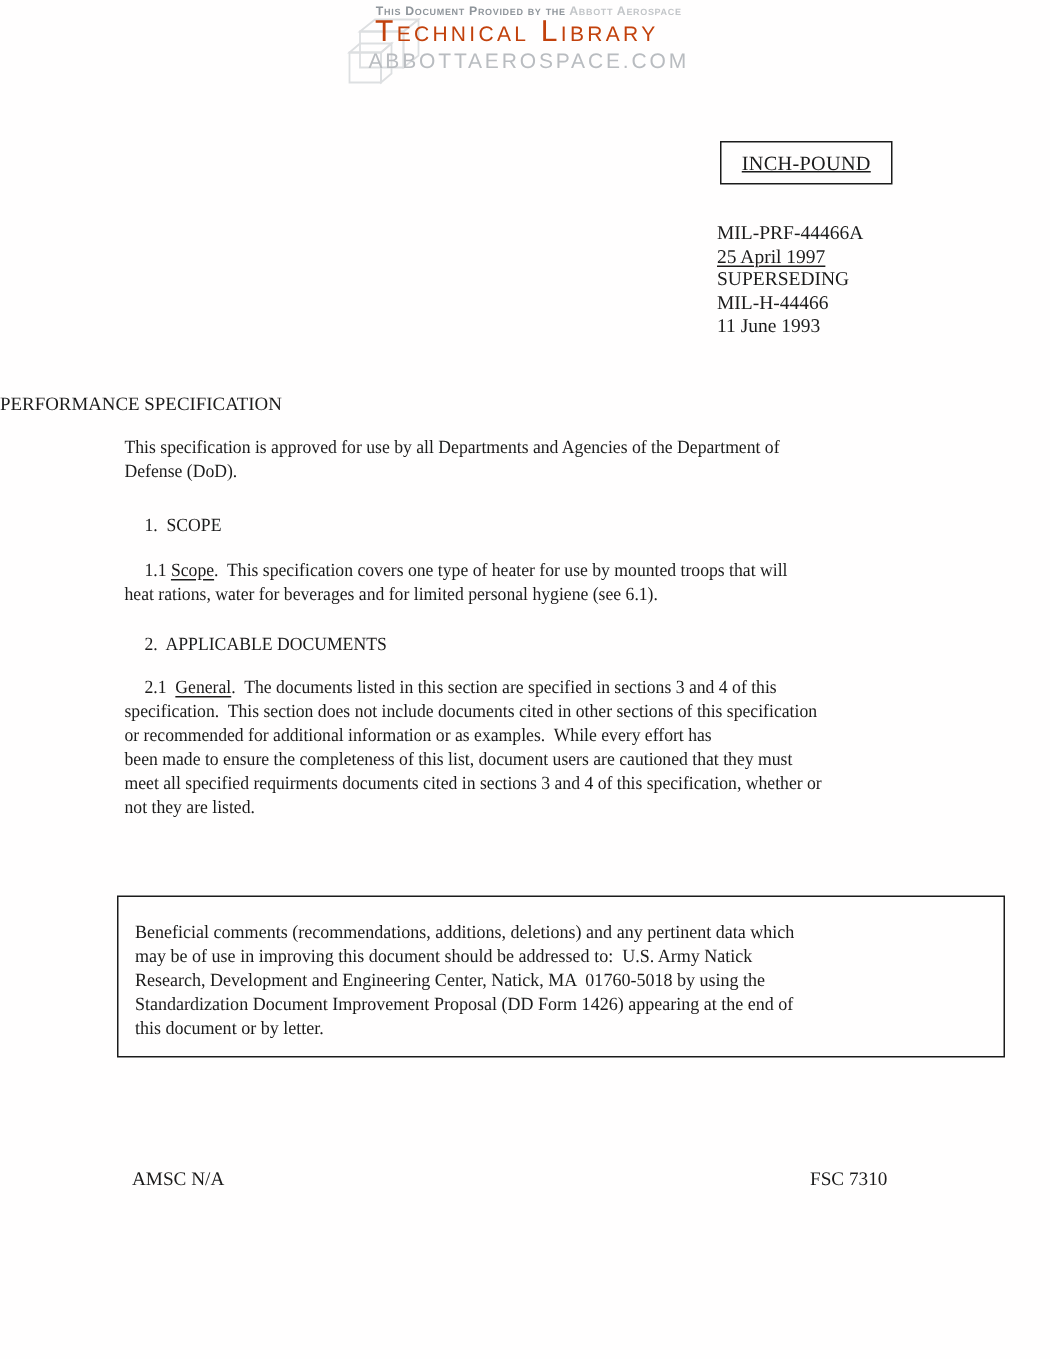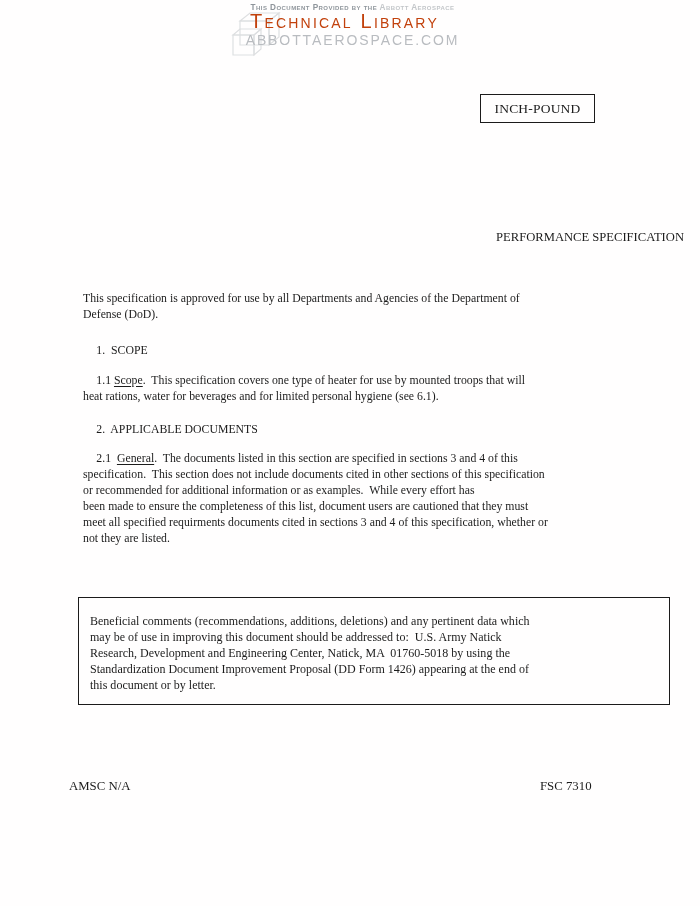--- a/index.html
+++ b/index.html
@@ -38,34 +38,34 @@
     text-transform: uppercase;
     font-size: 14px; letter-spacing: 1.9px;
     color: #b9bcc0; text-align: center; margin-top: 1px;
   }
 
   
   .stamp-box {
     position: absolute; left: 480px; top: 94px; width: 115px; height: 29px;
     border: 1.5px solid #1b1b1b; box-sizing: border-box;
     display: flex; align-items: center; justify-content: center;
-    font-size: 13.5px; letter-spacing: 0.2px;
+    font-size: 13.5px; letter-spacing: 0.2px; text-decoration: underline;
   }
 
   
   .doc-id {
     position: absolute; left: 478px; top: 147px;
     font-size: 13px; line-height: 15.5px; white-space: nowrap;
   }
   .u { text-decoration: underline; text-underline-offset: 2px; }
 
   
   .title {
-    position: absolute; left: 0; width: 684px; text-align: right;
-    font-size: 12.6px; white-space: pre-wrap;
+    position: absolute; left: 0; width: 684px; text-align: left;
+    font-size: 12.6px; white-space: pre-wrap; margin-top: 32px;
   }
   .title1 { top: 230px; }
   .title2 { top: 259px; }
 
   
   .copy {
     position: absolute; left: 83px; width: 585px;
     font-size: 12.4px; line-height: 16px;
     white-space: pre-wrap;
     transform: scaleX(0.95); transform-origin: 0 0;
@@ -82,21 +82,21 @@
     position: absolute; left: 78px; top: 597px; width: 592px;
     border: 1.5px solid #1b1b1b; box-sizing: border-box;
     padding: 15px 11px 11px 11px;
   }
   .comment-text {
     font-size: 12.4px; line-height: 16px; white-space: pre-wrap;
     transform: scaleX(0.97); transform-origin: 0 0;
   }
 
   
-  .footer-amsc { position: absolute; left: 69px; top: 779px; font-size: 12.8px; }
+  .footer-amsc { position: absolute; left: 88px; top: 779px; font-size: 12.8px; }
   .footer-fsc  { position: absolute; left: 540px; top: 779px; font-size: 12.8px; }
 </style>
 </head>
 <body>
 
 <div class="page">
 
   <div class="logo">
     <svg class="logo-cubes" width="66" height="52" viewBox="0 0 66 52" fill="none" stroke="#dadcde" stroke-width="1.2">
       <path d="M10,13 L20,5 L49,5 L39,13 Z"></path>
@@ -108,20 +108,27 @@
     </svg>
     <div class="logo-l1"><span>This Document Provided by the </span><span class="brand">Abbott Aerospace</span></div>
     <div class="logo-l2">Technical Library</div>
     <div class="logo-l3">abbottaerospace.com</div>
   </div>
 
   <div class="stamp-box">
     <span>INCH-POUND</span>
   </div>
 
+  <div class="doc-id">
+    <div>MIL-PRF-44466A</div>
+    <div><span class="u">25 April 1997</span></div>
+    <div>SUPERSEDING</div>
+    <div>MIL-H-44466</div>
+    <div>11 June 1993</div>
+  </div>
 
   <div class="title title1">PERFORMANCE SPECIFICATION</div>
 
   <div class="copy p-approved">This specification is approved for use by all Departments and Agencies of the Department of
 Defense (DoD).</div>
 
   <div class="copy indent h-scope">1.  SCOPE</div>
 
   <div class="copy indent p-s11"><span>1.1 </span><span class="u">Scope</span><span>.  This specification covers one type of heater for use by mounted troops that will
 heat rations, water for beverages and for limited personal hygiene (see 6.1).</span></div>

